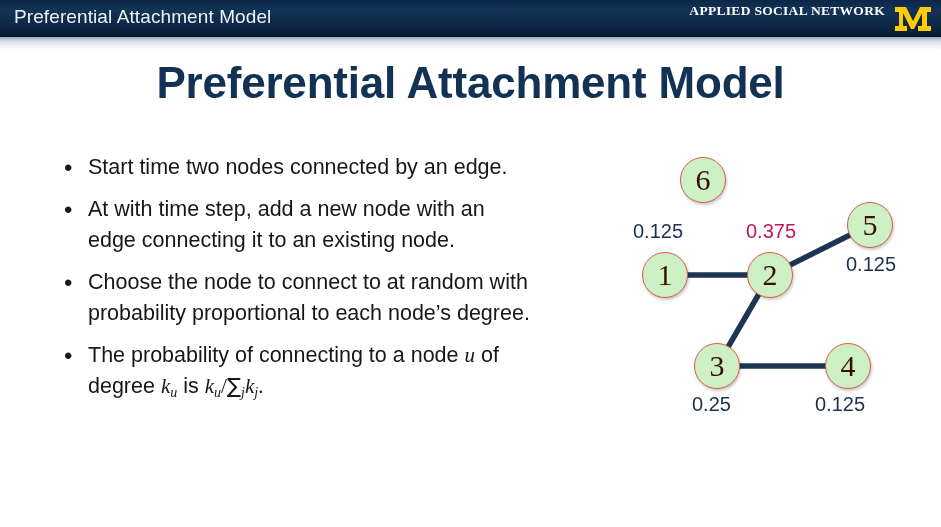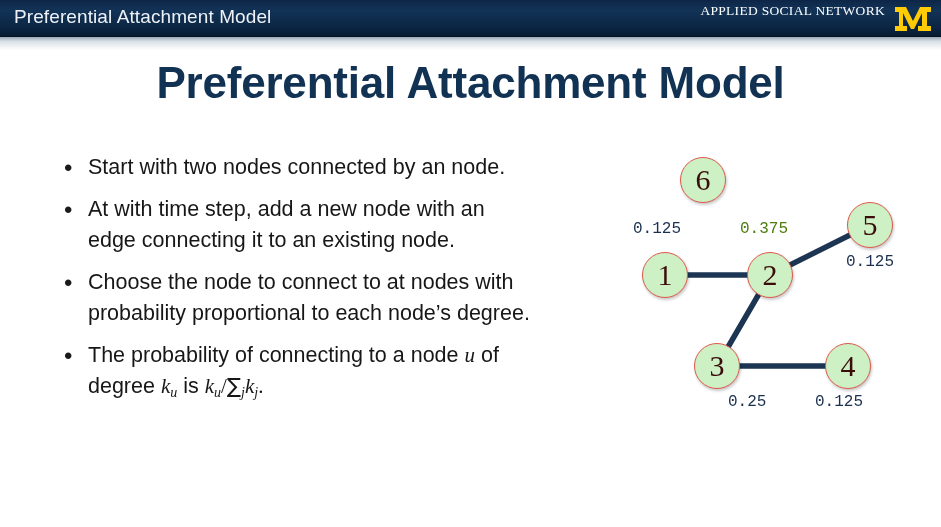--- a/index.html
+++ b/index.html
@@ -42,21 +42,21 @@
     white-space: nowrap;
   }
   #course-brand {
     position: absolute;
     right: 56px;
     top: 3px;
     text-align: center;
     color: #ffffff;
     font-family: "Liberation Serif", serif;
     font-size: 13.5px;
-    font-weight: 400;
+    font-weight: 700;
     line-height: 15px;
     letter-spacing: 0.3px;
     white-space: nowrap;
   }
   #um-logo {
     position: absolute;
     right: 6px;
     top: 2px;
     width: 44px;
     height: 33px;
@@ -159,22 +159,22 @@
     display: flex;
     align-items: center;
     justify-content: center;
     font-family: "Liberation Serif", serif;
     font-size: 30px;
     color: #3a0d0a;
     box-shadow: 1px 2px 3px rgba(0,0,0,0.22);
   }
   .prob-label {
     position: absolute;
-    font-family: Liberation Mono, monospace;
-    font-size: 16px;
+    font-family: Liberation Sans, sans-serif;
+    font-size: 20px;
     color: #1b3050;
     white-space: nowrap;
   }
 </style>
 </head>
 <body>
 
 <div id="header-bar">
   <div id="header-title">Preferential Attachment Model</div>
   <div id="course-brand">
@@ -187,31 +187,31 @@
   </div>
 </div>
 <div id="header-shadow"></div>
 
 <div id="slide-title">Preferential Attachment Model</div>
 
 <div id="bullet-list">
 
   <div class="bullet-row">
     <div class="bullet-dot">•</div>
-    <div class="bullet-text">Start with two nodes connected by an node.</div>
+    <div class="bullet-text">Start time two nodes connected by an edge.</div>
   </div>
 
   <div class="bullet-row">
     <div class="bullet-dot">•</div>
     <div class="bullet-text">At with time step, add a new node with an edge connecting it to an existing node.</div>
   </div>
 
   <div class="bullet-row">
     <div class="bullet-dot">•</div>
-    <div class="bullet-text">Choose the node to connect to at nodes with probability proportional to each node’s degree.</div>
+    <div class="bullet-text">Choose the node to connect to at random with probability proportional to each node’s degree.</div>
   </div>
 
   <div class="bullet-row">
     <div class="bullet-dot">•</div>
     <div class="bullet-text"><span>The probability of connecting to a </span><span>node </span><span class="mathvar">u</span><span> of degree </span><span class="mathvar">k</span><span class="mathsub">u</span><span> is </span><span class="mathvar">k</span><span class="mathsub">u</span><span class="mathop">/</span><span class="mathsum">∑</span><span class="mathsub">j</span><span class="mathvar">k</span><span class="mathsub">j</span><span class="mathop">.</span></div>
   </div>
 
 </div>
 
 <div id="graph-figure">
@@ -236,18 +236,18 @@
       </div>
       <div class="graph-node" style="left: 86px; top: 198px; background: rgb(205, 240, 197); border-color: rgb(224, 88, 74);">
         <span>3</span>
       </div>
       <div class="graph-node" style="left: 217px; top: 198px; background: rgb(205, 240, 197); border-color: rgb(224, 88, 74);">
         <span>4</span>
       </div>
     </div>
   <div id="graph-labels-layer">
       <div class="prob-label" style="left: 25px; top: 75px; color: rgb(27, 48, 80);">0.125</div>
-      <div class="prob-label" style="left: 132px; top: 75px; color: #4d7c0f;">0.375</div>
+      <div class="prob-label" style="left: 138px; top: 75px; color: #be185d;">0.375</div>
       <div class="prob-label" style="left: 238px; top: 108px; color: rgb(27, 48, 80);">0.125</div>
-      <div class="prob-label" style="left: 84px; top: 248px; color: rgb(27, 48, 80); margin-left: 36px;">0.25</div>
+      <div class="prob-label" style="left: 84px; top: 248px; color: rgb(27, 48, 80);">0.25</div>
       <div class="prob-label" style="left: 207px; top: 248px; color: rgb(27, 48, 80);">0.125</div>
     </div>
 </div>
 
 </body></html>

